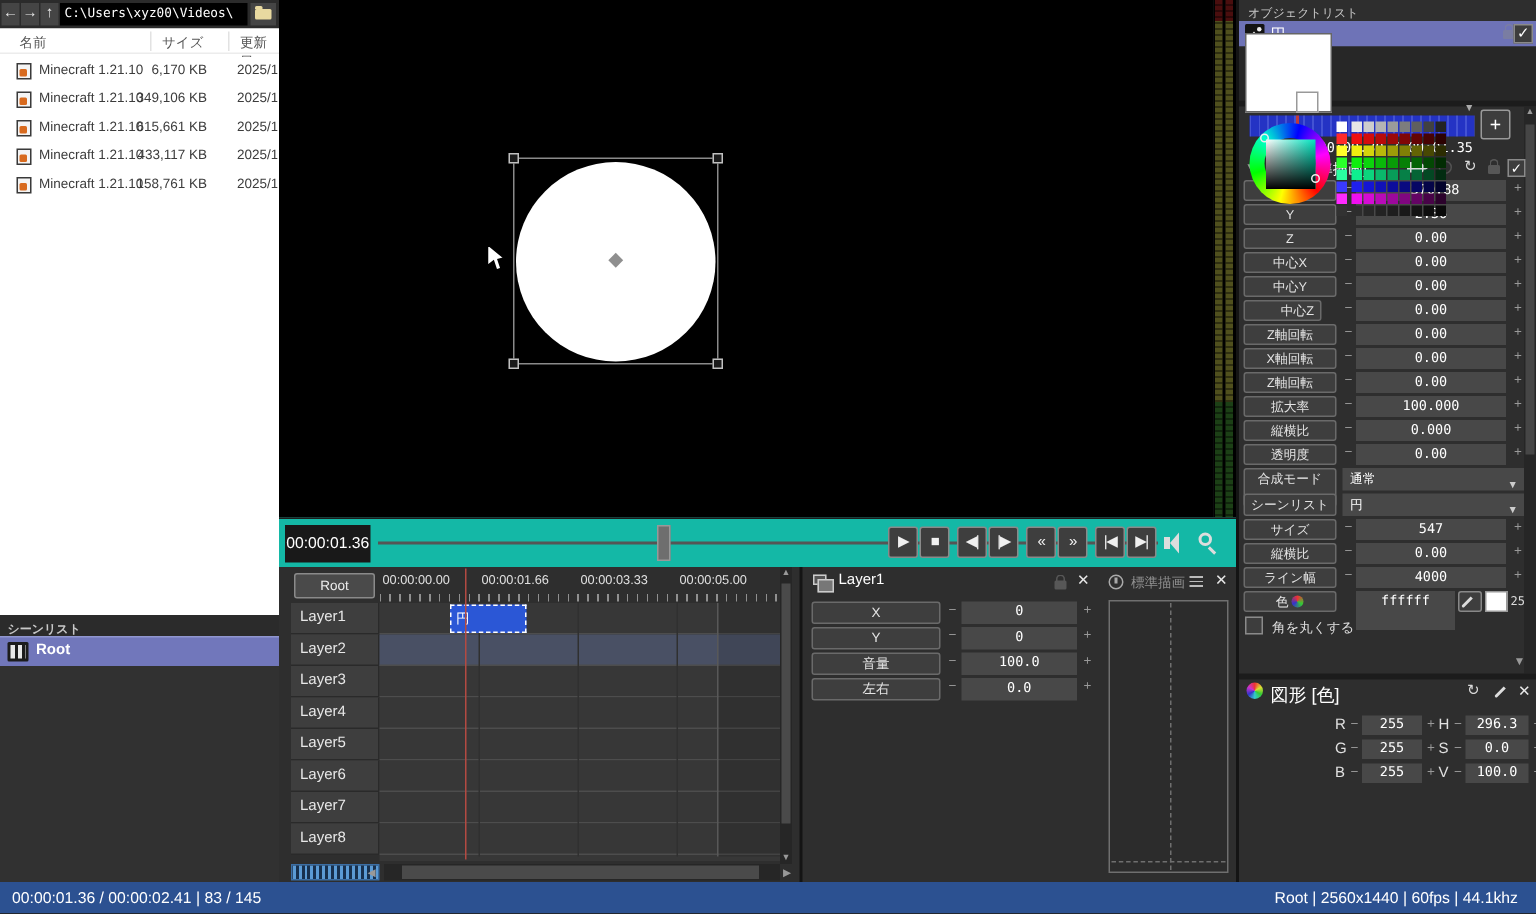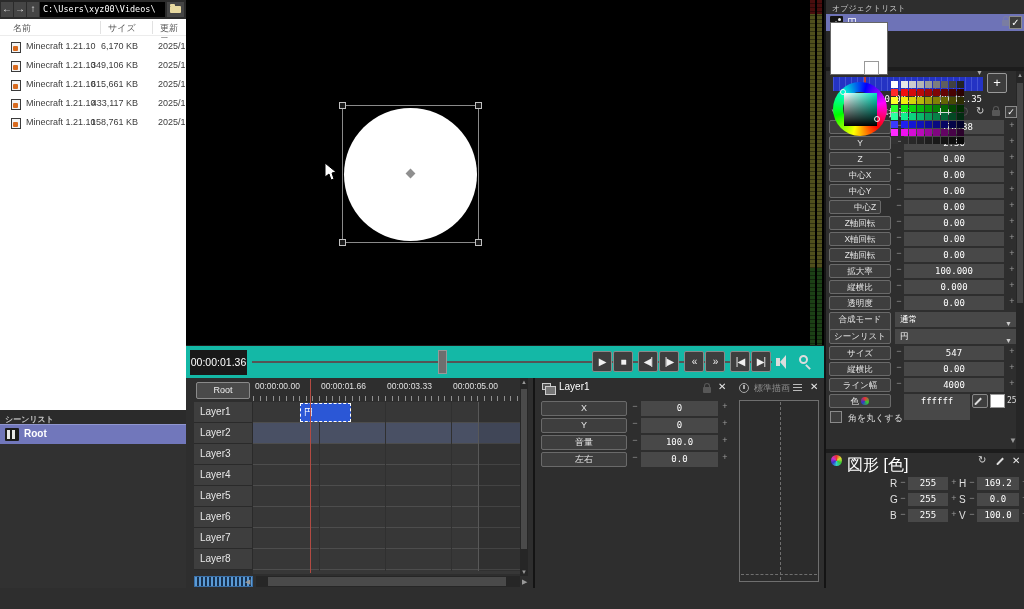--- a/index.html
+++ b/index.html
@@ -159,21 +159,21 @@
   .ddArrow { position:absolute; color:#ccc; font-size:7px; }
   .colorHex { font-family:"DejaVu Sans Mono", monospace; }
   .dropperBtn { position:absolute; background:#3e3e3e; border:1px solid #888; border-radius:2px; }
   .dropperGlyph { position:absolute; left:4px; top:2px; width:2px; height:9px; background:#ddd; transform:rotate(45deg); border-radius:0 0 2px 2px; }
   .swatchWhite { position:absolute; background:#fff; border:1px solid #999; }
 
   
   #colorHeader { position:absolute; left:0; top:453px; width:198px; height:16px; }
   .wheelIcon { position:absolute; left:5px; top:2px; width:11px; height:11px; border-radius:50%;
      background:conic-gradient(#e33,#dd3,#3c3,#3cc,#33c,#c3c,#e33); }
-  #colorTitle { position:absolute; left:21px; top:2px; font-size:16px; color:#fff; }
+  #colorTitle { position:absolute; left:21px; top:2px; font-size:12px; color:#fff; }
   #colPreview { position:absolute; left:4px; top:22px; width:58px; height:53px; background:#fff; border:1px solid #666; }
   #colPreviewSub { position:absolute; left:38px; top:61px; width:15px; height:14px; background:#fff; border:1px solid #999; }
   .chLabel { position:absolute; font-size:10px; color:#e0e0e0; }
   #hueWheel { position:absolute; left:7px; top:82px; width:54px; height:54px; border-radius:50%;
      background:conic-gradient(from 315deg,#00ffd0,#0000ff 60deg,#ff00ff 120deg,#ff0000 180deg,#ffff00 240deg,#00ff00 300deg,#00ffd0 360deg); }
   #hueWheel::after { content:""; position:absolute; left:10px; top:10px; width:34px; height:34px; border-radius:50%; background:#2e2e2e; }
   #svBox { position:absolute; left:18px; top:93px; width:33px; height:33px; z-index:2;
      background:linear-gradient(to bottom, rgba(0,0,0,0), #000), linear-gradient(to right, #fff, #00e5c0); }
   .ringMark { position:absolute; width:6px; height:6px; border:1px solid #eee; border-radius:50%; z-index:3; }
   #palette { position:absolute; left:65px; top:81px; z-index:2; }
@@ -580,26 +580,30 @@
       <div class="chLabel" style="left: 64px; top: 494px;">G</div>
       <div class="pm" style="left: 73px; top: 493px; width: 8px; text-align: center;">−</div>
       <div class="rowField" style="left: 82px; top: 493px; width: 40px; height: 13px; line-height: 13px;">255</div>
       <div class="pm" style="left: 124px; top: 493px; width: 8px; text-align: center;">+</div>
       <div class="chLabel" style="left: 64px; top: 510px;">B</div>
       <div class="pm" style="left: 73px; top: 509px; width: 8px; text-align: center;">−</div>
       <div class="rowField" style="left: 82px; top: 509px; width: 40px; height: 13px; line-height: 13px;">255</div>
       <div class="pm" style="left: 124px; top: 509px; width: 8px; text-align: center;">+</div>
       <div class="chLabel" style="left: 133px; top: 478px;">H</div>
       <div class="pm" style="left: 142px; top: 477px; width: 8px; text-align: center;">−</div>
-      <div class="rowField" style="left: 151px; top: 477px; width: 42px; height: 13px; line-height: 13px;">169.2</div>
+      <div class="rowField" style="left: 151px; top: 477px; width: 42px; height: 13px; line-height: 13px;">296.3</div>
       <div class="pm" style="left: 195px; top: 477px; width: 8px; text-align: center;">+</div>
       <div class="chLabel" style="left: 133px; top: 494px;">S</div>
       <div class="pm" style="left: 142px; top: 493px; width: 8px; text-align: center;">−</div>
       <div class="rowField" style="left: 151px; top: 493px; width: 42px; height: 13px; line-height: 13px;">0.0</div>
       <div class="pm" style="left: 195px; top: 493px; width: 8px; text-align: center;">+</div>
       <div class="chLabel" style="left: 133px; top: 510px;">V</div>
       <div class="pm" style="left: 142px; top: 509px; width: 8px; text-align: center;">−</div>
       <div class="rowField" style="left: 151px; top: 509px; width: 42px; height: 13px; line-height: 13px;">100.0</div>
       <div class="pm" style="left: 195px; top: 509px; width: 8px; text-align: center;">+</div>
     </div>
 
+  <div id="statusBar" class="abs">
+    <span>00:00:01.36 / 00:00:02.41   |   83 / 145</span>
+    <span>Root  |  2560x1440  |  60fps  |  44.1khz</span>
+  </div>
 
 </div>
 
 </body></html>

